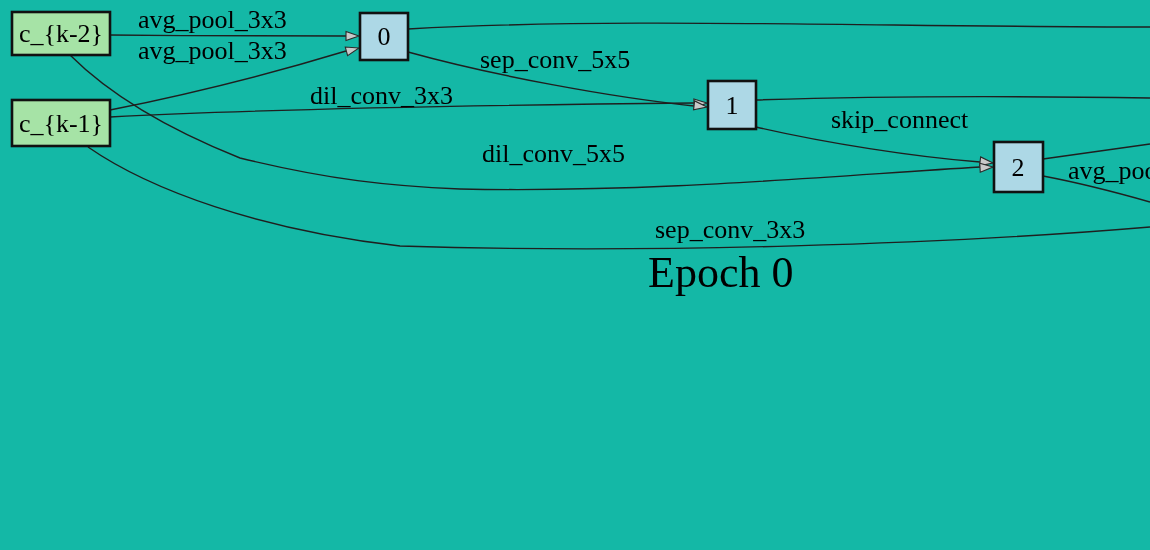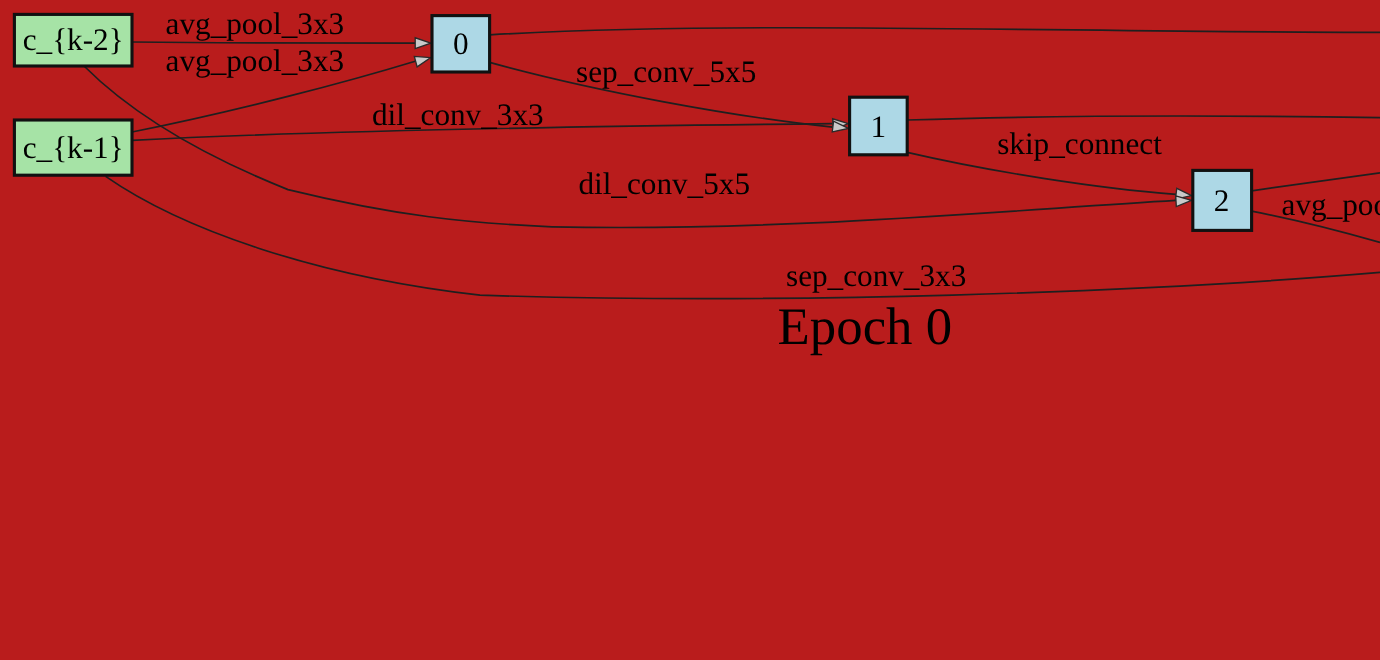--- a/index.html
+++ b/index.html
@@ -1,20 +1,20 @@
 <!DOCTYPE html>
 <html><head>
 <meta charset="utf-8">
 <style>
   html, body { margin: 0; padding: 0; background: #ffffff; }
   .canvas {
     position: relative;
     width: 1150px;
     height: 550px;
-    background: #b91c1c;
+    background: #14b8a6;
     overflow: hidden;
     font-family: "Liberation Serif", "DejaVu Serif", serif;
   }
   svg { display: block; }
   .edge {
     fill: none;
     stroke: #1f1f1f;
     stroke-width: 1.4;
   }
   .node-box {

